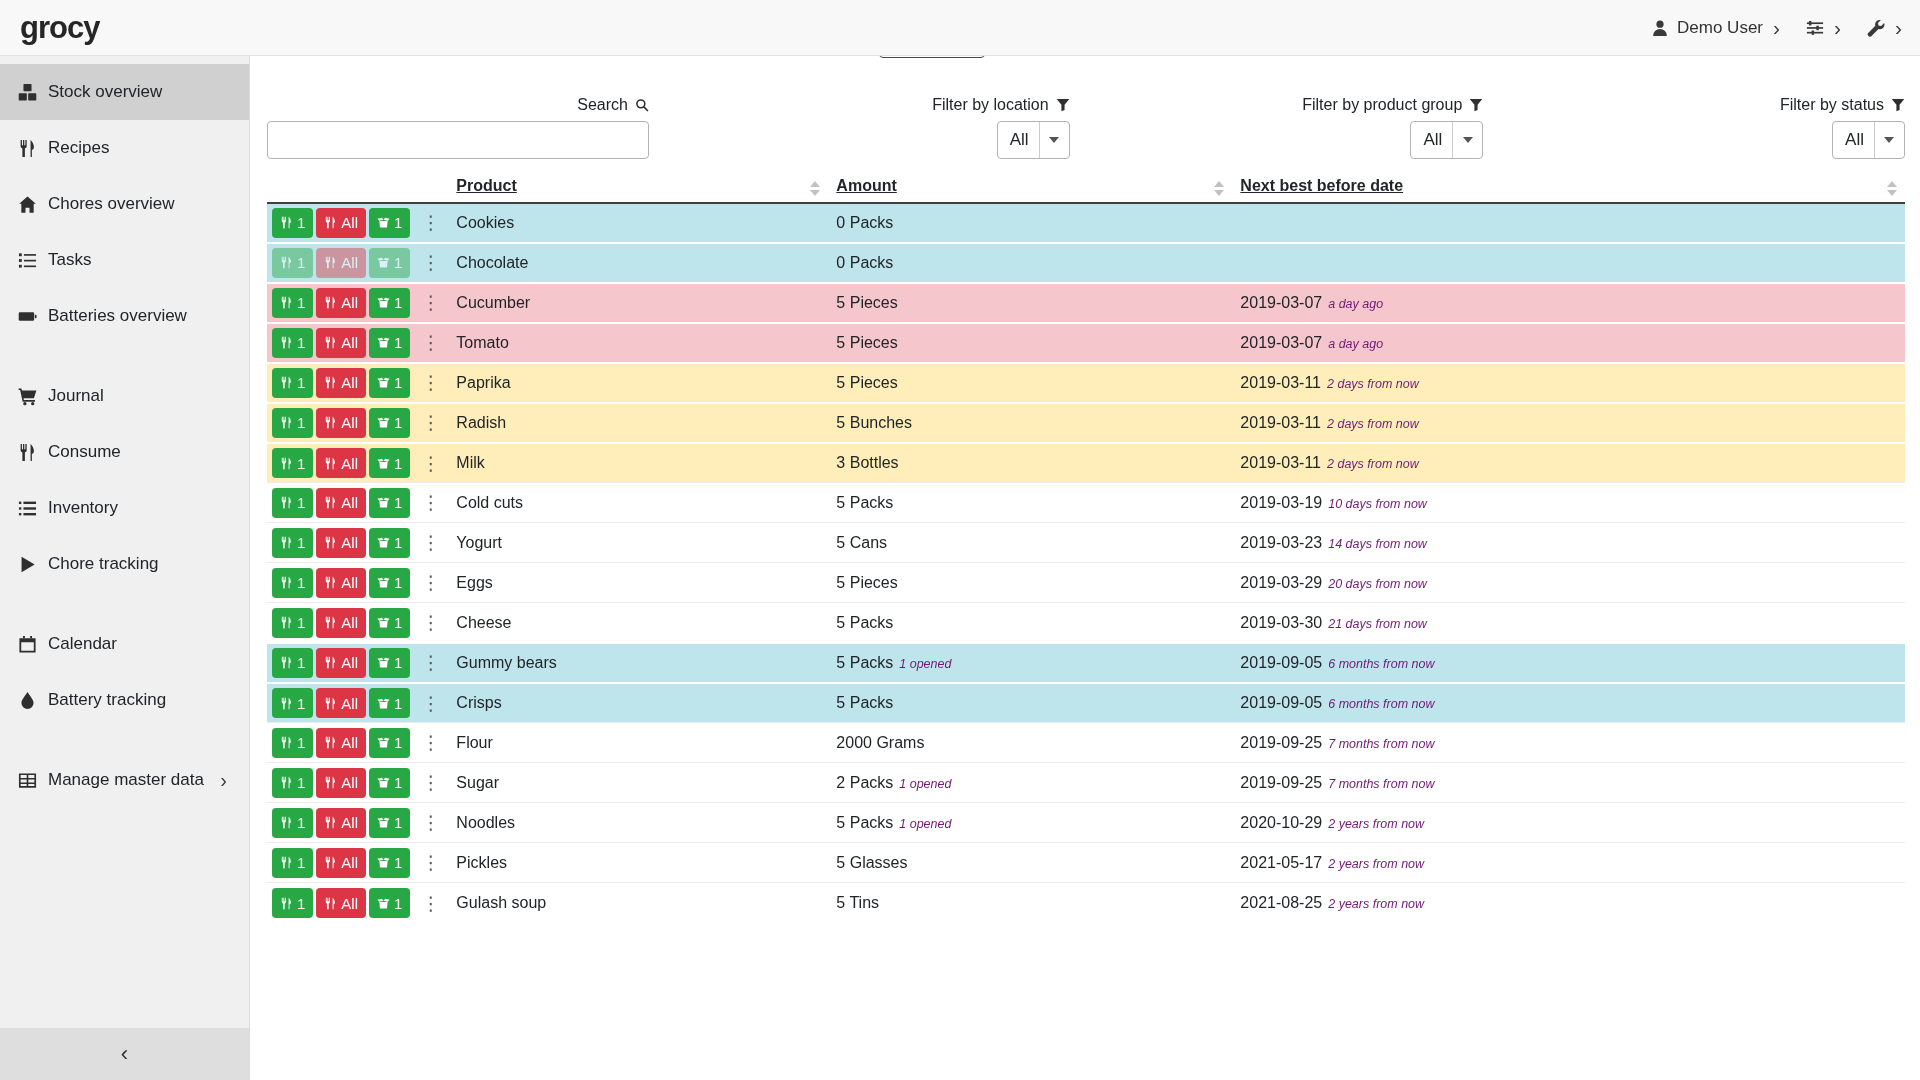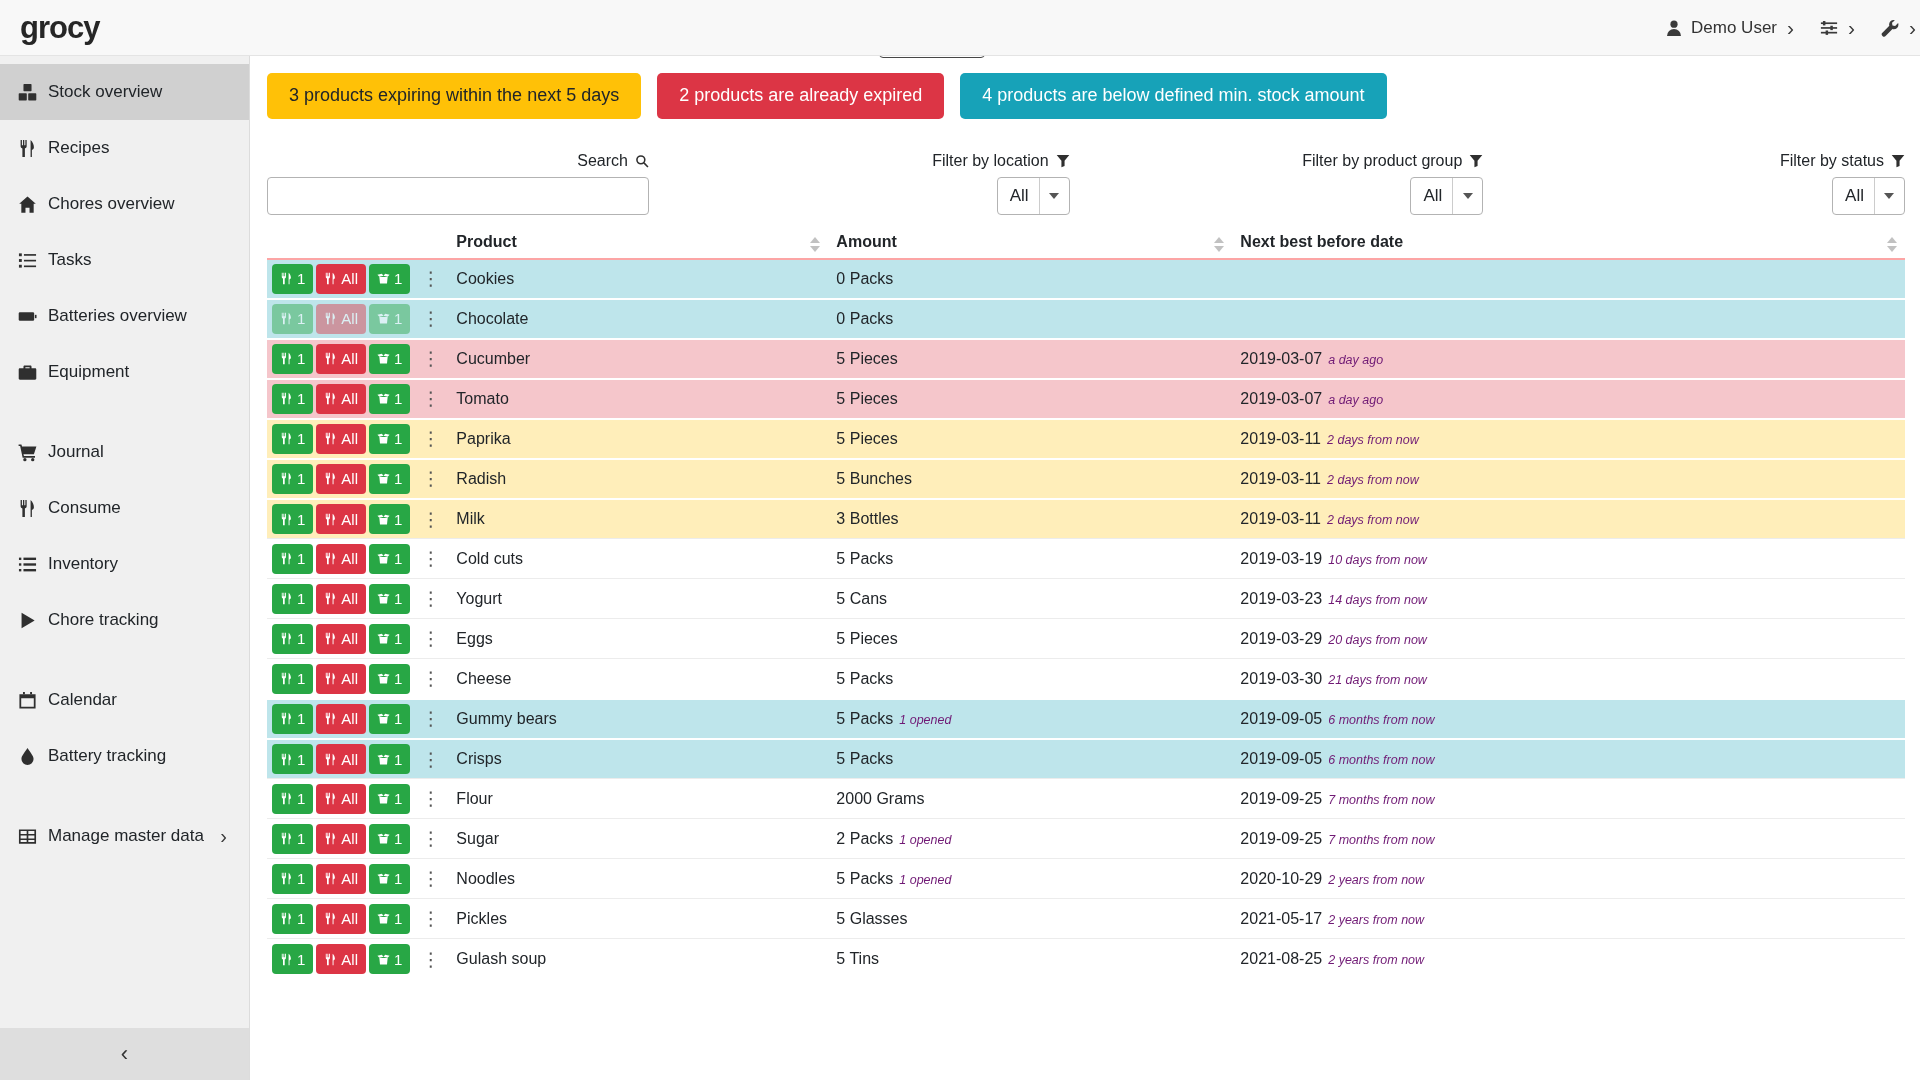--- a/index.html
+++ b/index.html
@@ -2,21 +2,21 @@
 <html style="--accent_warning: #ffc107; --accent_danger: #dc3545; --accent_info: #17a2b8; --success: #28a745; --row_info: #bee5eb; --row_danger: #f5c6cb; --row_warning: #ffeeba;"><head>
 <meta charset="utf-8">
 <style>
   * { box-sizing: border-box; }
   html, body { margin: 0; padding: 0; width: 1920px; height: 1080px; overflow: hidden;
     font-family: "Liberation Sans", sans-serif; background: #fff; color: #212529; }
 
   
   .topbar { position: fixed; top: 0; left: 0; right: 0; height: 56px; background: #f8f8f8;
     border-bottom: 1px solid #e4e4e4; display: flex; align-items: center; justify-content: space-between;
-    padding: 0 4px 0 20px; z-index: 10; gap: 32px; }
+    padding: 0 18px 0 20px; z-index: 10; gap: 32px; }
   .logo { font-size: 31px; font-weight: bold; letter-spacing: -1px; color: #262626; cursor: pointer; }
   .topbar-right { display: flex; align-items: center; color: #333; font-size: 17px; }
   .tb-group { display: flex; align-items: center; gap: 8px; margin-left: 26px; cursor: pointer; }
   .tb-icon { width: 18px; height: 18px; display: inline-flex; color: #3a3a3a; }
   .tb-icon svg { width: 100%; height: 100%; }
   .chev { font-size: 21px; color: #3a3a3a; line-height: 1; margin-left: 2px; }
 
   
   .sidebar { position: fixed; top: 56px; left: 0; bottom: 0; width: 250px; background: #f0f0f0;
     border-right: 1px solid #dcdcdc; }
@@ -63,21 +63,21 @@
   .select { position: relative; height: 38px; border: 1px solid #b3b3b3; border-radius: 4px; background: #fff;
     display: flex; align-items: center; padding: 0 40px 0 12px; font-size: 17px; cursor: pointer; }
   .select-arrow { position: absolute; right: 0; top: 0; bottom: 0; width: 30px; border-left: 1px solid #cccccc;
     display: flex; align-items: center; justify-content: center; }
   .caret-down { width: 0; height: 0; border-left: 5px solid transparent; border-right: 5px solid transparent;
     border-top: 6px solid #555; }
 
   
   .stock-table { margin-top: 12px; width: 1638px; border-collapse: collapse; font-size: 16px; }
   .stock-table th { text-align: left; font-weight: bold; padding: 6px 8px; height: 32px;
-    border-bottom: 2px solid #fca5a5; cursor: pointer; white-space: nowrap; }
+    border-bottom: 2px solid #404040; cursor: pointer; white-space: nowrap; text-decoration: underline; }
   .sort { float: right; display: inline-flex; flex-direction: column; gap: 3px; margin-top: 4px; opacity: .45; }
   .sort .tri-up { width: 0; height: 0; border-left: 5px solid transparent; border-right: 5px solid transparent;
     border-bottom: 6px solid #777; }
   .sort .tri-down { width: 0; height: 0; border-left: 5px solid transparent; border-right: 5px solid transparent;
     border-top: 6px solid #777; }
   .stock-table td { height: 40px; padding: 0 8px; vertical-align: middle; }
   tr.row-plain td { border-top: 1px solid #ececec; background: #fff; }
   tr.row-info td { border-top: 2px solid #fff; background: var(--row_info); }
   tr.row-danger td { border-top: 2px solid #fff; background: var(--row_danger); }
   tr.row-warning td { border-top: 2px solid #fff; background: var(--row_warning); }
@@ -188,29 +188,20 @@
     <span class="side-icon">
           <svg viewBox="0 0 16 16" fill="currentColor">
             <rect x="0.6" y="4.4" width="13" height="7.2" rx="1"></rect>
             <rect x="14.2" y="6.6" width="1.4" height="2.8"></rect>
           </svg>
         </span>
     <span class="side-label">Batteries overview</span>
 
   </div>
 
-  <div class="side-item">
-    <span class="side-icon">
-          <svg viewBox="0 0 16 16" fill="currentColor" fill-rule="evenodd">
-            <path d="M5.6 2.2h4.8c0.6 0 1 0.4 1 1v1.2h3c0.6 0 1 0.4 1 1V13c0 0.6-0.4 1-1 1H1.6c-0.6 0-1-0.4-1-1V5.4c0-0.6 0.4-1 1-1h3V3.2c0-0.6 0.4-1 1-1zm0.6 1.4v0.8h3.6v-0.8z"></path>
-          </svg>
-        </span>
-    <span class="side-label">Equipment</span>
-
-  </div>
 
   <div class="side-item gap-before">
     <span class="side-icon">
           <svg viewBox="0 0 16 16" fill="currentColor">
             <path d="M0.5 1.2h2.4l0.5 1.7h12.1l-2.1 6.6H4.6l0.4 1.5h9.3v1.4H3.9L1.8 2.6H0.5z"></path>
             <circle cx="5.8" cy="14" r="1.4"></circle>
             <circle cx="12.4" cy="14" r="1.4"></circle>
           </svg>
         </span>
     <span class="side-label">Journal</span>
@@ -297,25 +288,20 @@
     <button class="journal-btn">
       <span class="btn-book">
           <svg viewBox="0 0 16 16" fill="currentColor" fill-rule="evenodd">
             <path d="M3.5 0.8h9.9c0.4 0 0.8 0.3 0.8 0.8v12.8c0 0.4-0.3 0.8-0.8 0.8H3.5c-1 0-1.9-0.8-1.9-1.9V2.7c0-1 0.8-1.9 1.9-1.9zm0 1.4c-0.3 0-0.5 0.2-0.5 0.5v10.6c0.2-0.1 0.3-0.1 0.5-0.1h9.3V2.2z"></path>
           </svg>
         </span>
       <span>Journal</span>
     </button>
   </div>
 
-  <div class="pills">
-    <div class="pill pill-warning">3 products expiring within the next 5 days</div>
-    <div class="pill pill-danger">2 products are already expired</div>
-    <div class="pill pill-info">4 products are below defined min. stock amount</div>
-  </div>
 
   <div class="filters">
     <div class="filter-block fb-search">
       <div class="filter-label">
         <span>Search</span>
         <span class="f-icon">
             <svg viewBox="0 0 16 16" fill="none" stroke="currentColor" stroke-width="1.8">
               <circle cx="6.7" cy="6.7" r="4.5"></circle>
               <path d="m10.2 10.2 4.6 4.6"></path>
             </svg>

